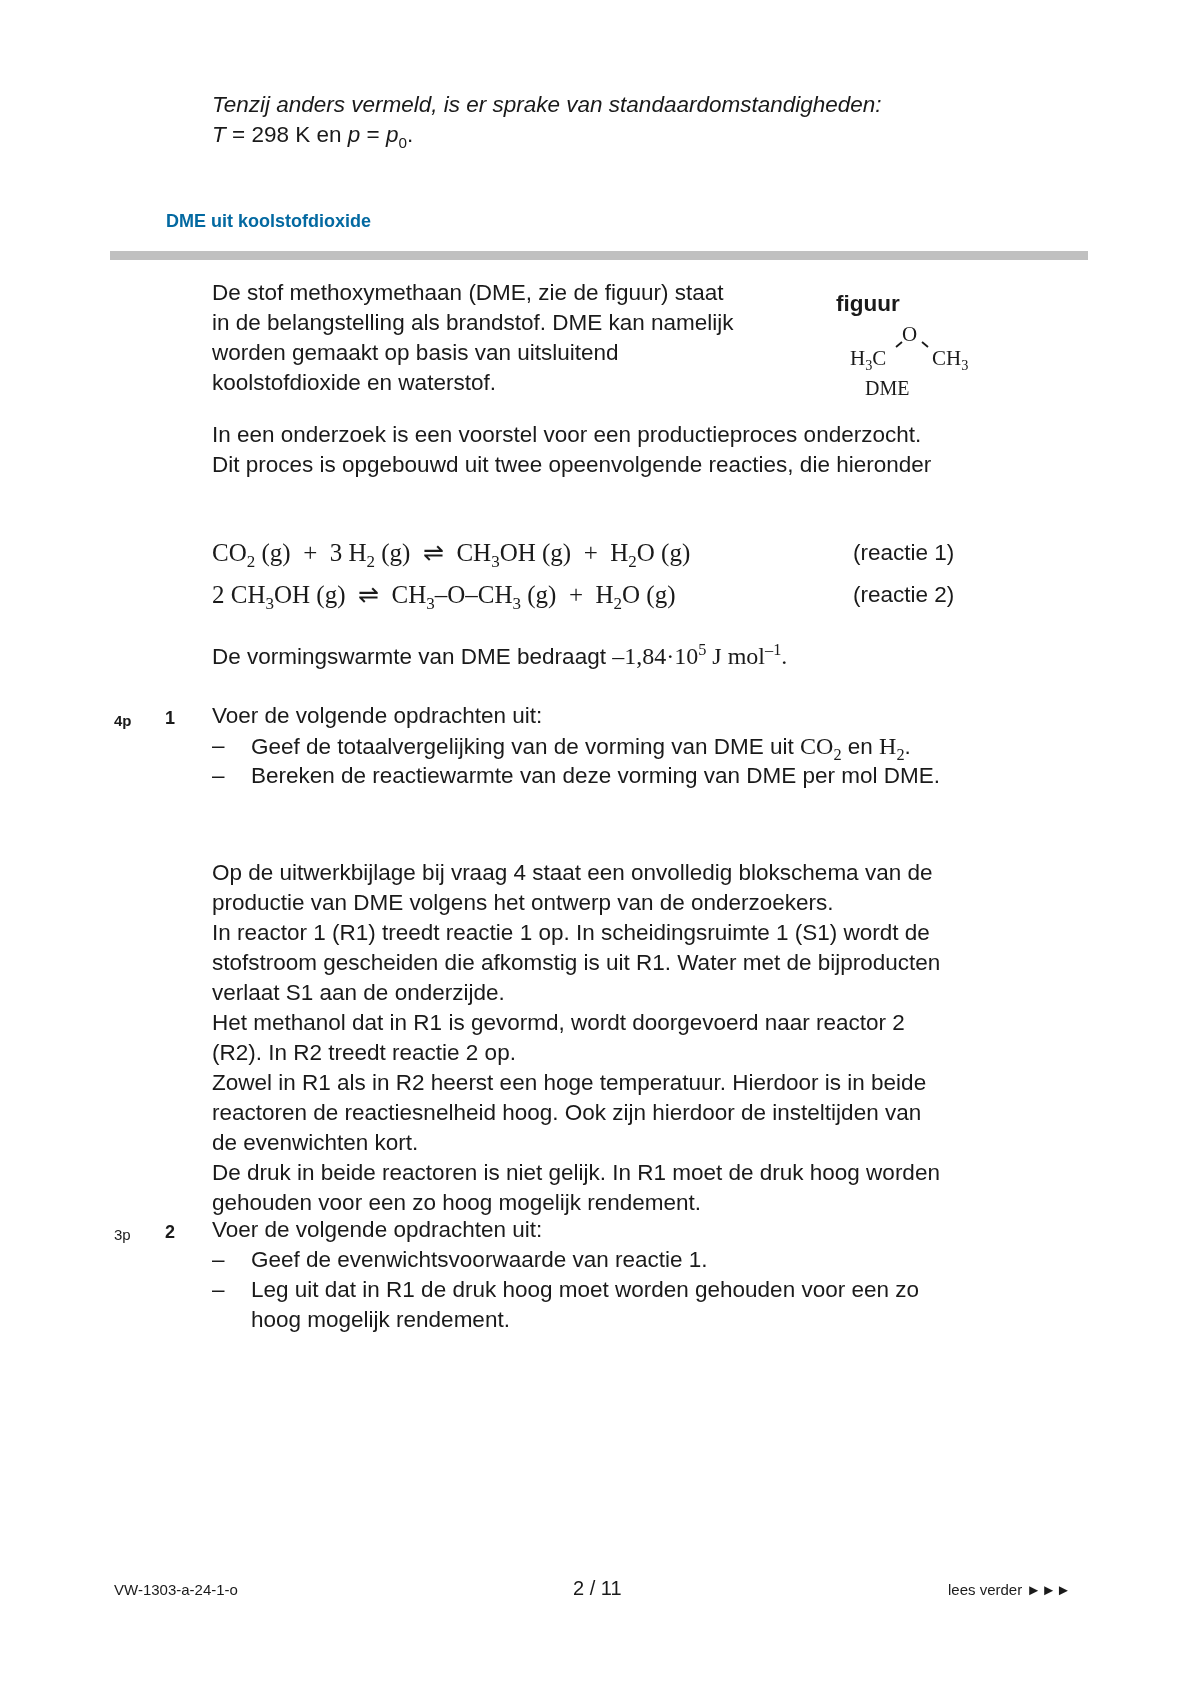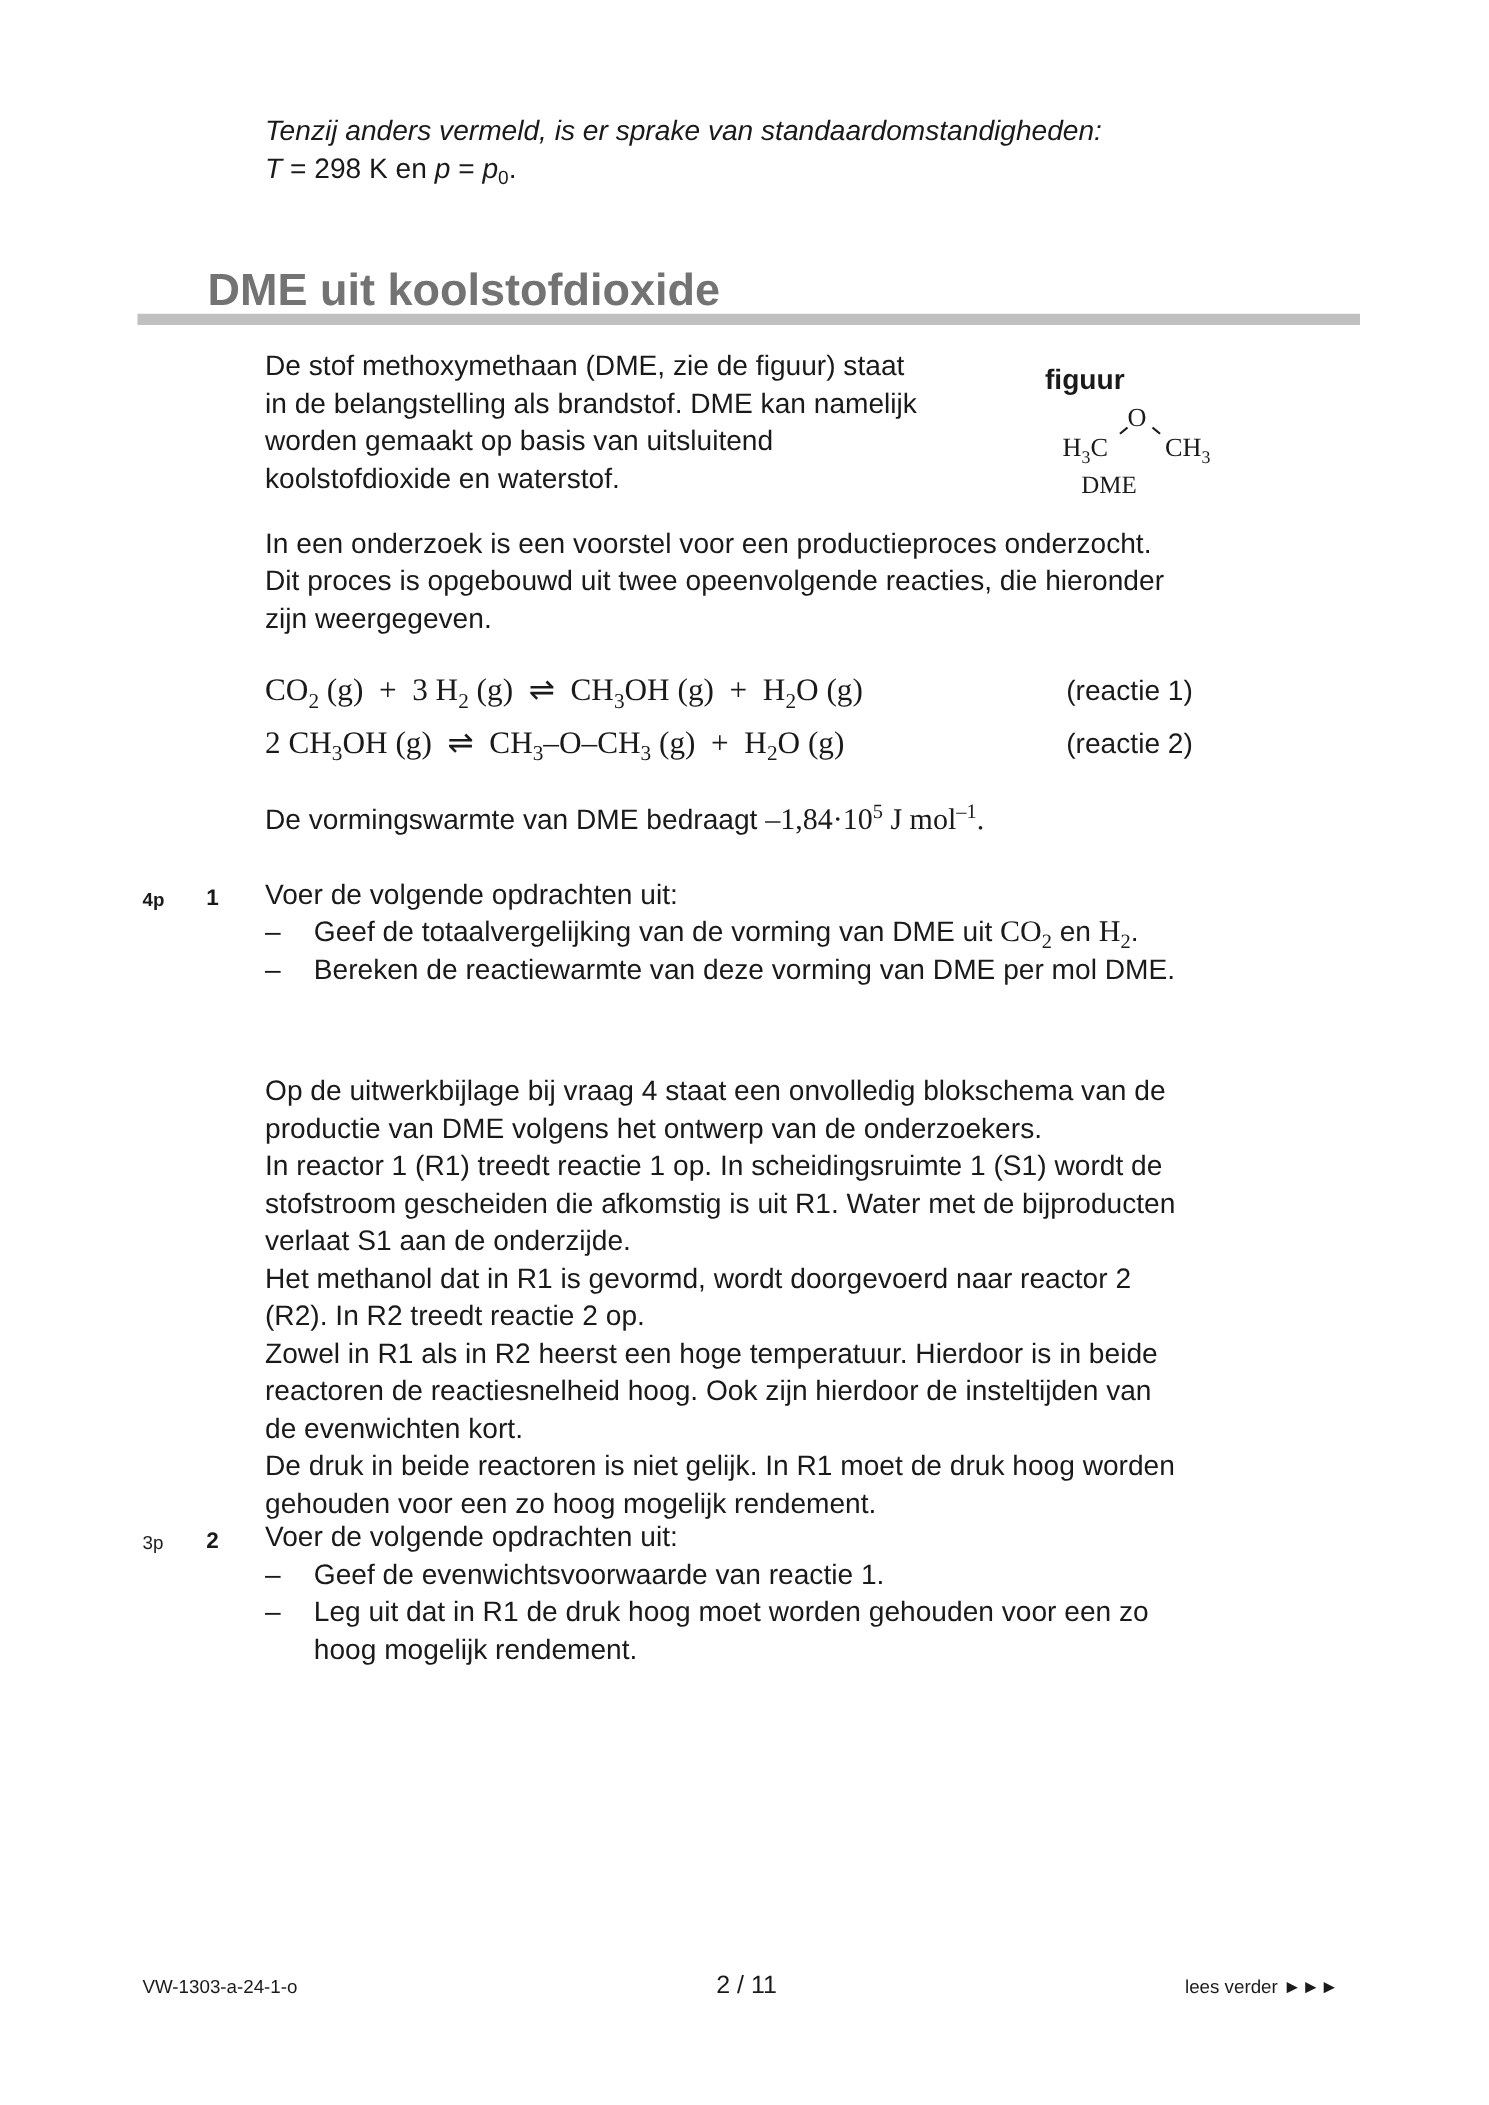--- a/index.html
+++ b/index.html
@@ -5,21 +5,21 @@
   html, body { margin: 0; padding: 0; background: #ffffff; }
   body {
     width: 1191px; height: 1684px; position: relative; overflow: hidden;
     font-family: "Liberation Sans", sans-serif; color: #1a1a1a;
   }
   .abs { position: absolute; }
   .txt { font-size: 22.5px; line-height: 30px; white-space: nowrap; }
   .serif { font-family: "Liberation Serif", serif; }
   sub, sup { font-size: 0.68em; line-height: 0; }
   .intro { left: 212px; top: 90px; font-style: italic; }
-  .title { left: 166px; top: 211px; font-size: 36px; font-weight: bold; white-space: nowrap; color: #737373; }
+  .title { left: 166px; top: 211px; font-size: 18px; font-weight: bold; white-space: nowrap; color: #0369a1; }
   .rule { left: 110px; top: 251px; width: 978px; height: 9px; background: #c0c0c0; }
   .p1 { left: 212px; top: 278px; }
   .figlabel { left: 836px; top: 291px; font-size: 22.5px; font-weight: bold; }
   .molecule { left: 850px; top: 324px; width: 130px; height: 80px; }
   .p2 { left: 212px; top: 420px; }
   .eq { left: 212px; font-size: 25px; line-height: 30px; white-space: nowrap; }
   .eqlabel { left: 853px; }
   .p3 { left: 212px; top: 641px; }
   .pts { font-size: 15px; }
   .qnum { font-size: 18px; font-weight: bold; }
@@ -55,21 +55,20 @@
   </svg>
   <span class="abs" style="left:52px;top:-2px;font-size:21px;">O</span>
   <span class="abs" style="left:0;top:22px;font-size:21px;white-space:nowrap;"><span>H</span><sub>3</sub><span>C</span></span>
   <span class="abs" style="left:82px;top:22px;font-size:21px;white-space:nowrap;"><span>CH</span><sub>3</sub></span>
   <span class="abs" style="left:15px;top:53px;font-size:20px;">DME</span>
 </div>
 
 <div class="abs txt p2">
   <div>In een onderzoek is een voorstel voor een productieproces onderzocht.</div>
   <div>Dit proces is opgebouwd uit twee opeenvolgende reacties, die hieronder</div>
-  <div>zijn weergegeven.</div>
 </div>
 
 <div class="abs eq serif" style="top:538px;">
   <span>CO</span><sub>2</sub><span style="white-space:pre"> (g)  +  3 H</span><sub>2</sub><span style="white-space:pre"> (g)  </span><span>⇌</span><span style="white-space:pre">  CH</span><sub>3</sub><span style="white-space:pre">OH (g)  +  H</span><sub>2</sub><span style="white-space:pre">O (g)</span>
 </div>
 <div class="abs txt eqlabel" style="top:538px;">(reactie 1)</div>
 
 <div class="abs eq serif" style="top:580px;">
   <span style="white-space:pre">2 CH</span><sub>3</sub><span style="white-space:pre">OH (g)  </span><span>⇌</span><span style="white-space:pre">  CH</span><sub>3</sub><span style="white-space:pre">–O–CH</span><sub>3</sub><span style="white-space:pre"> (g)  +  H</span><sub>2</sub><span style="white-space:pre">O (g)</span>
 </div>

